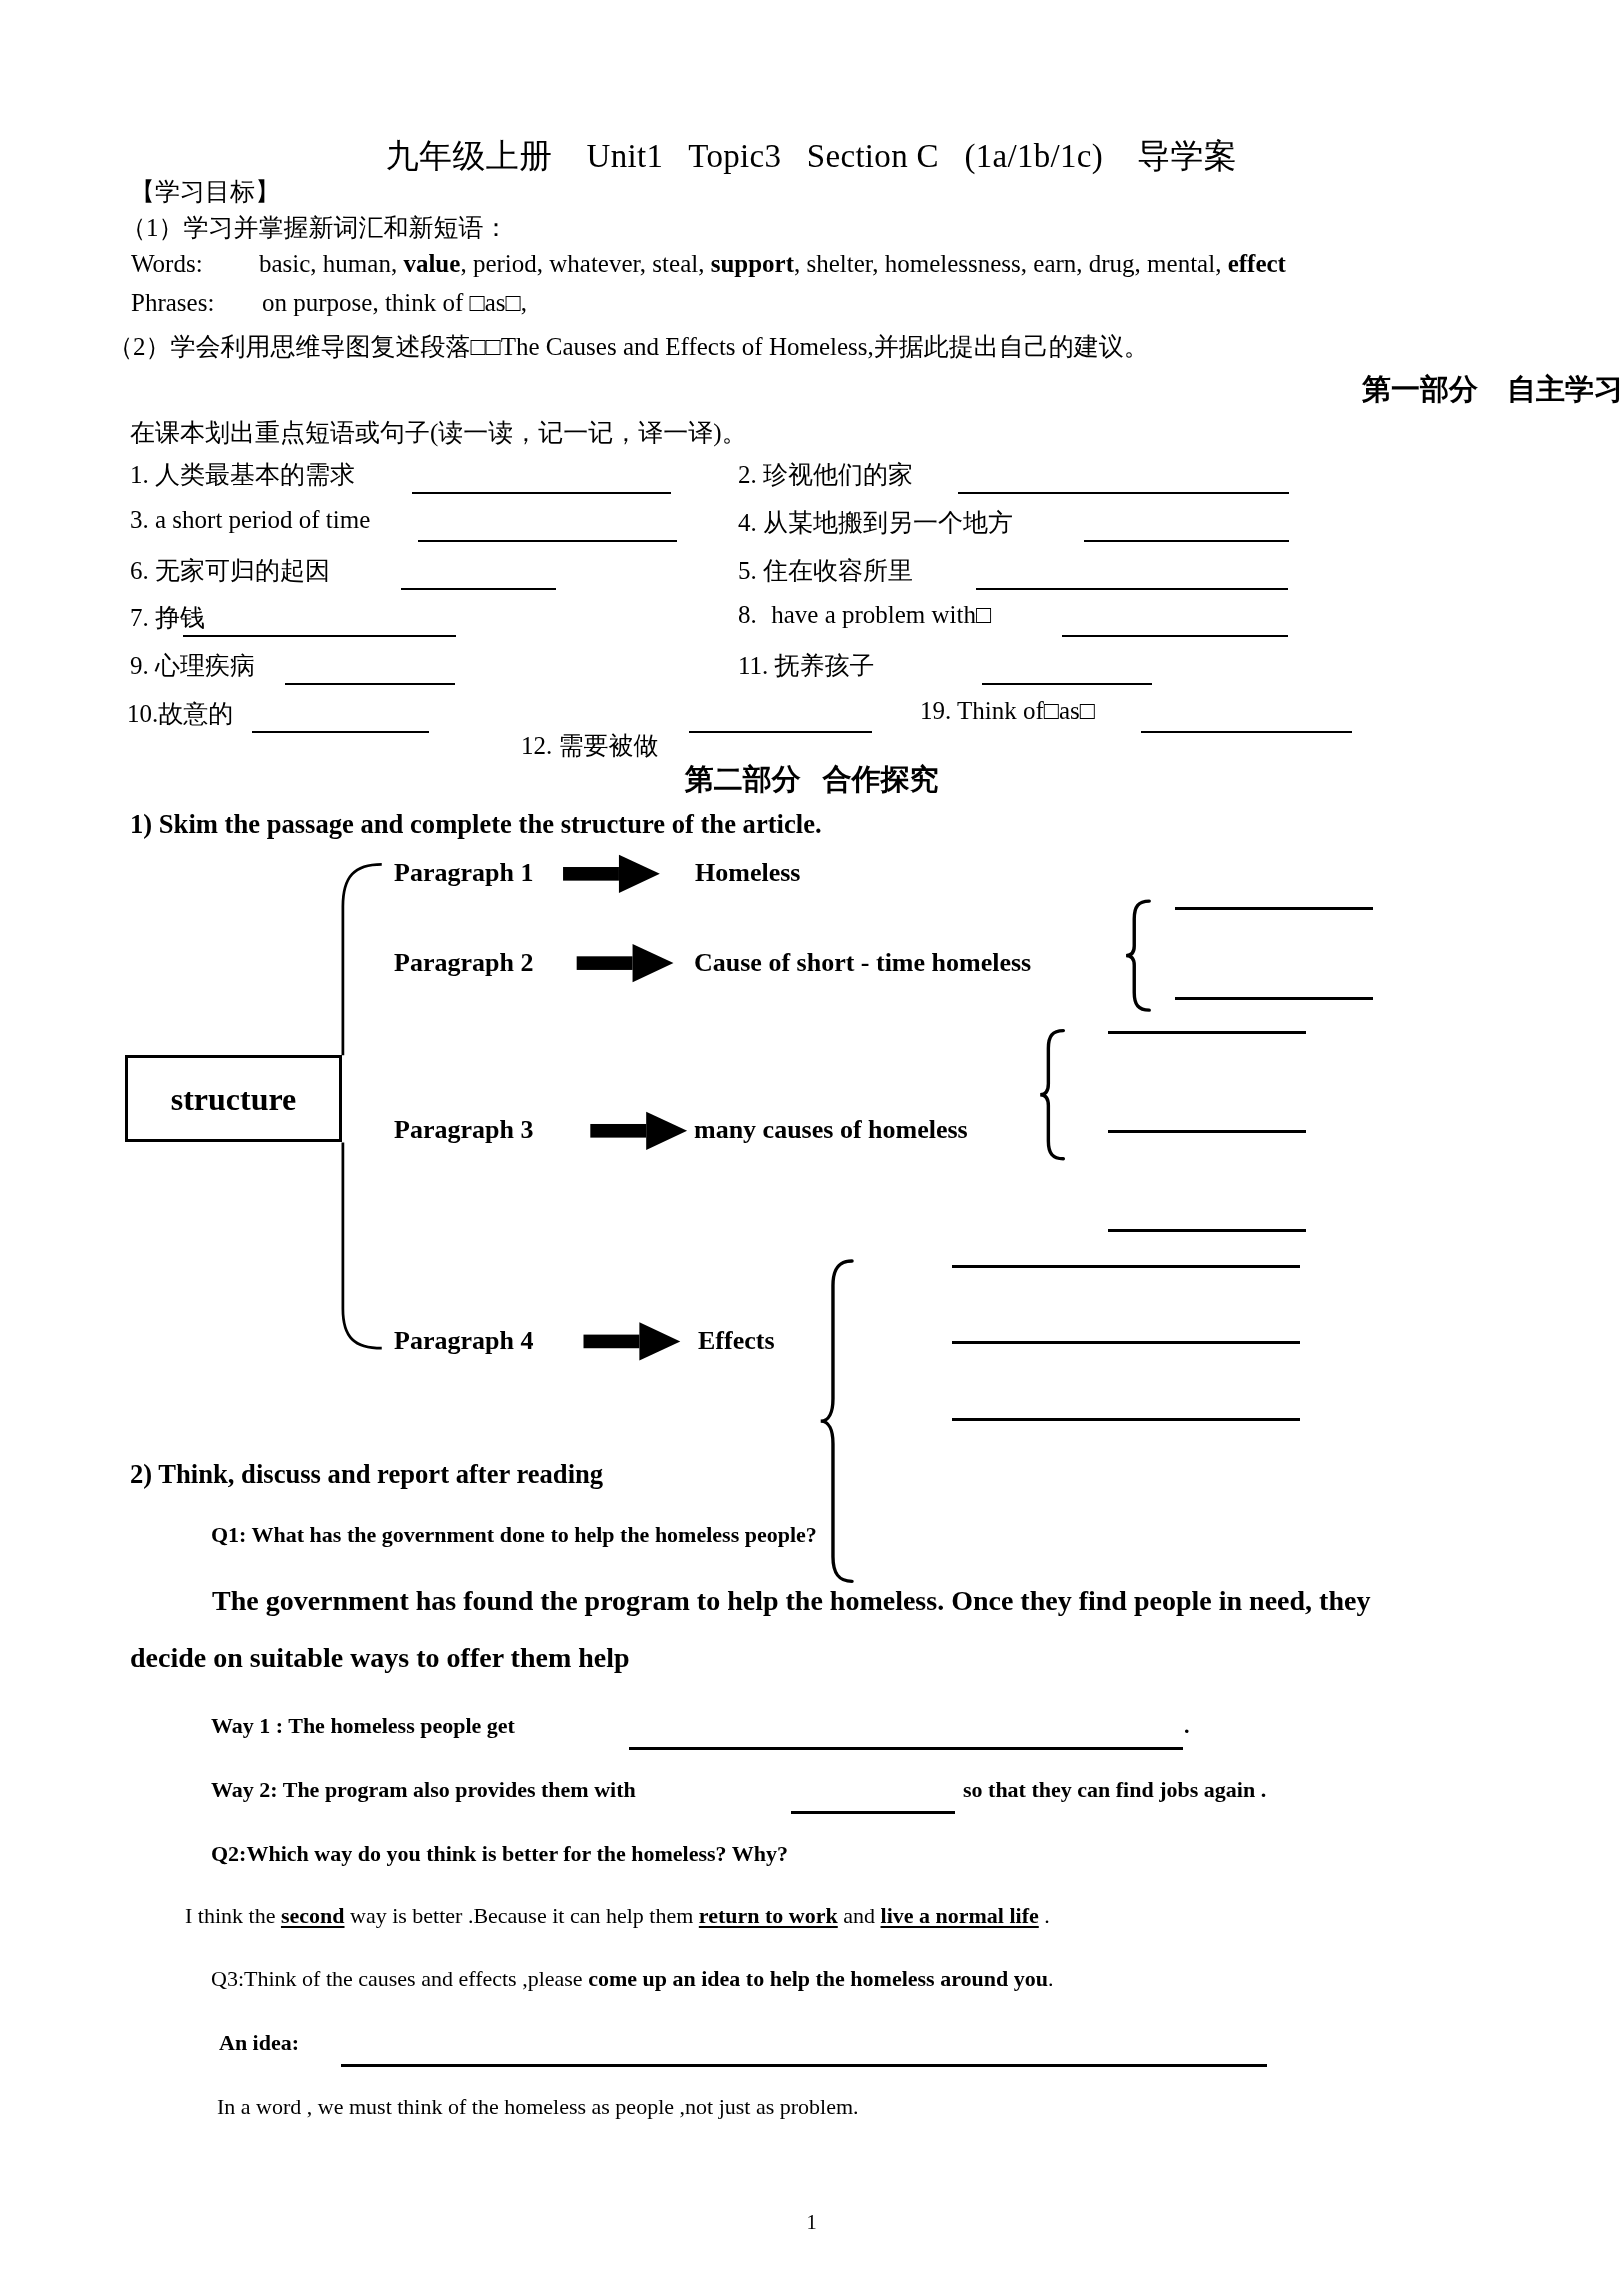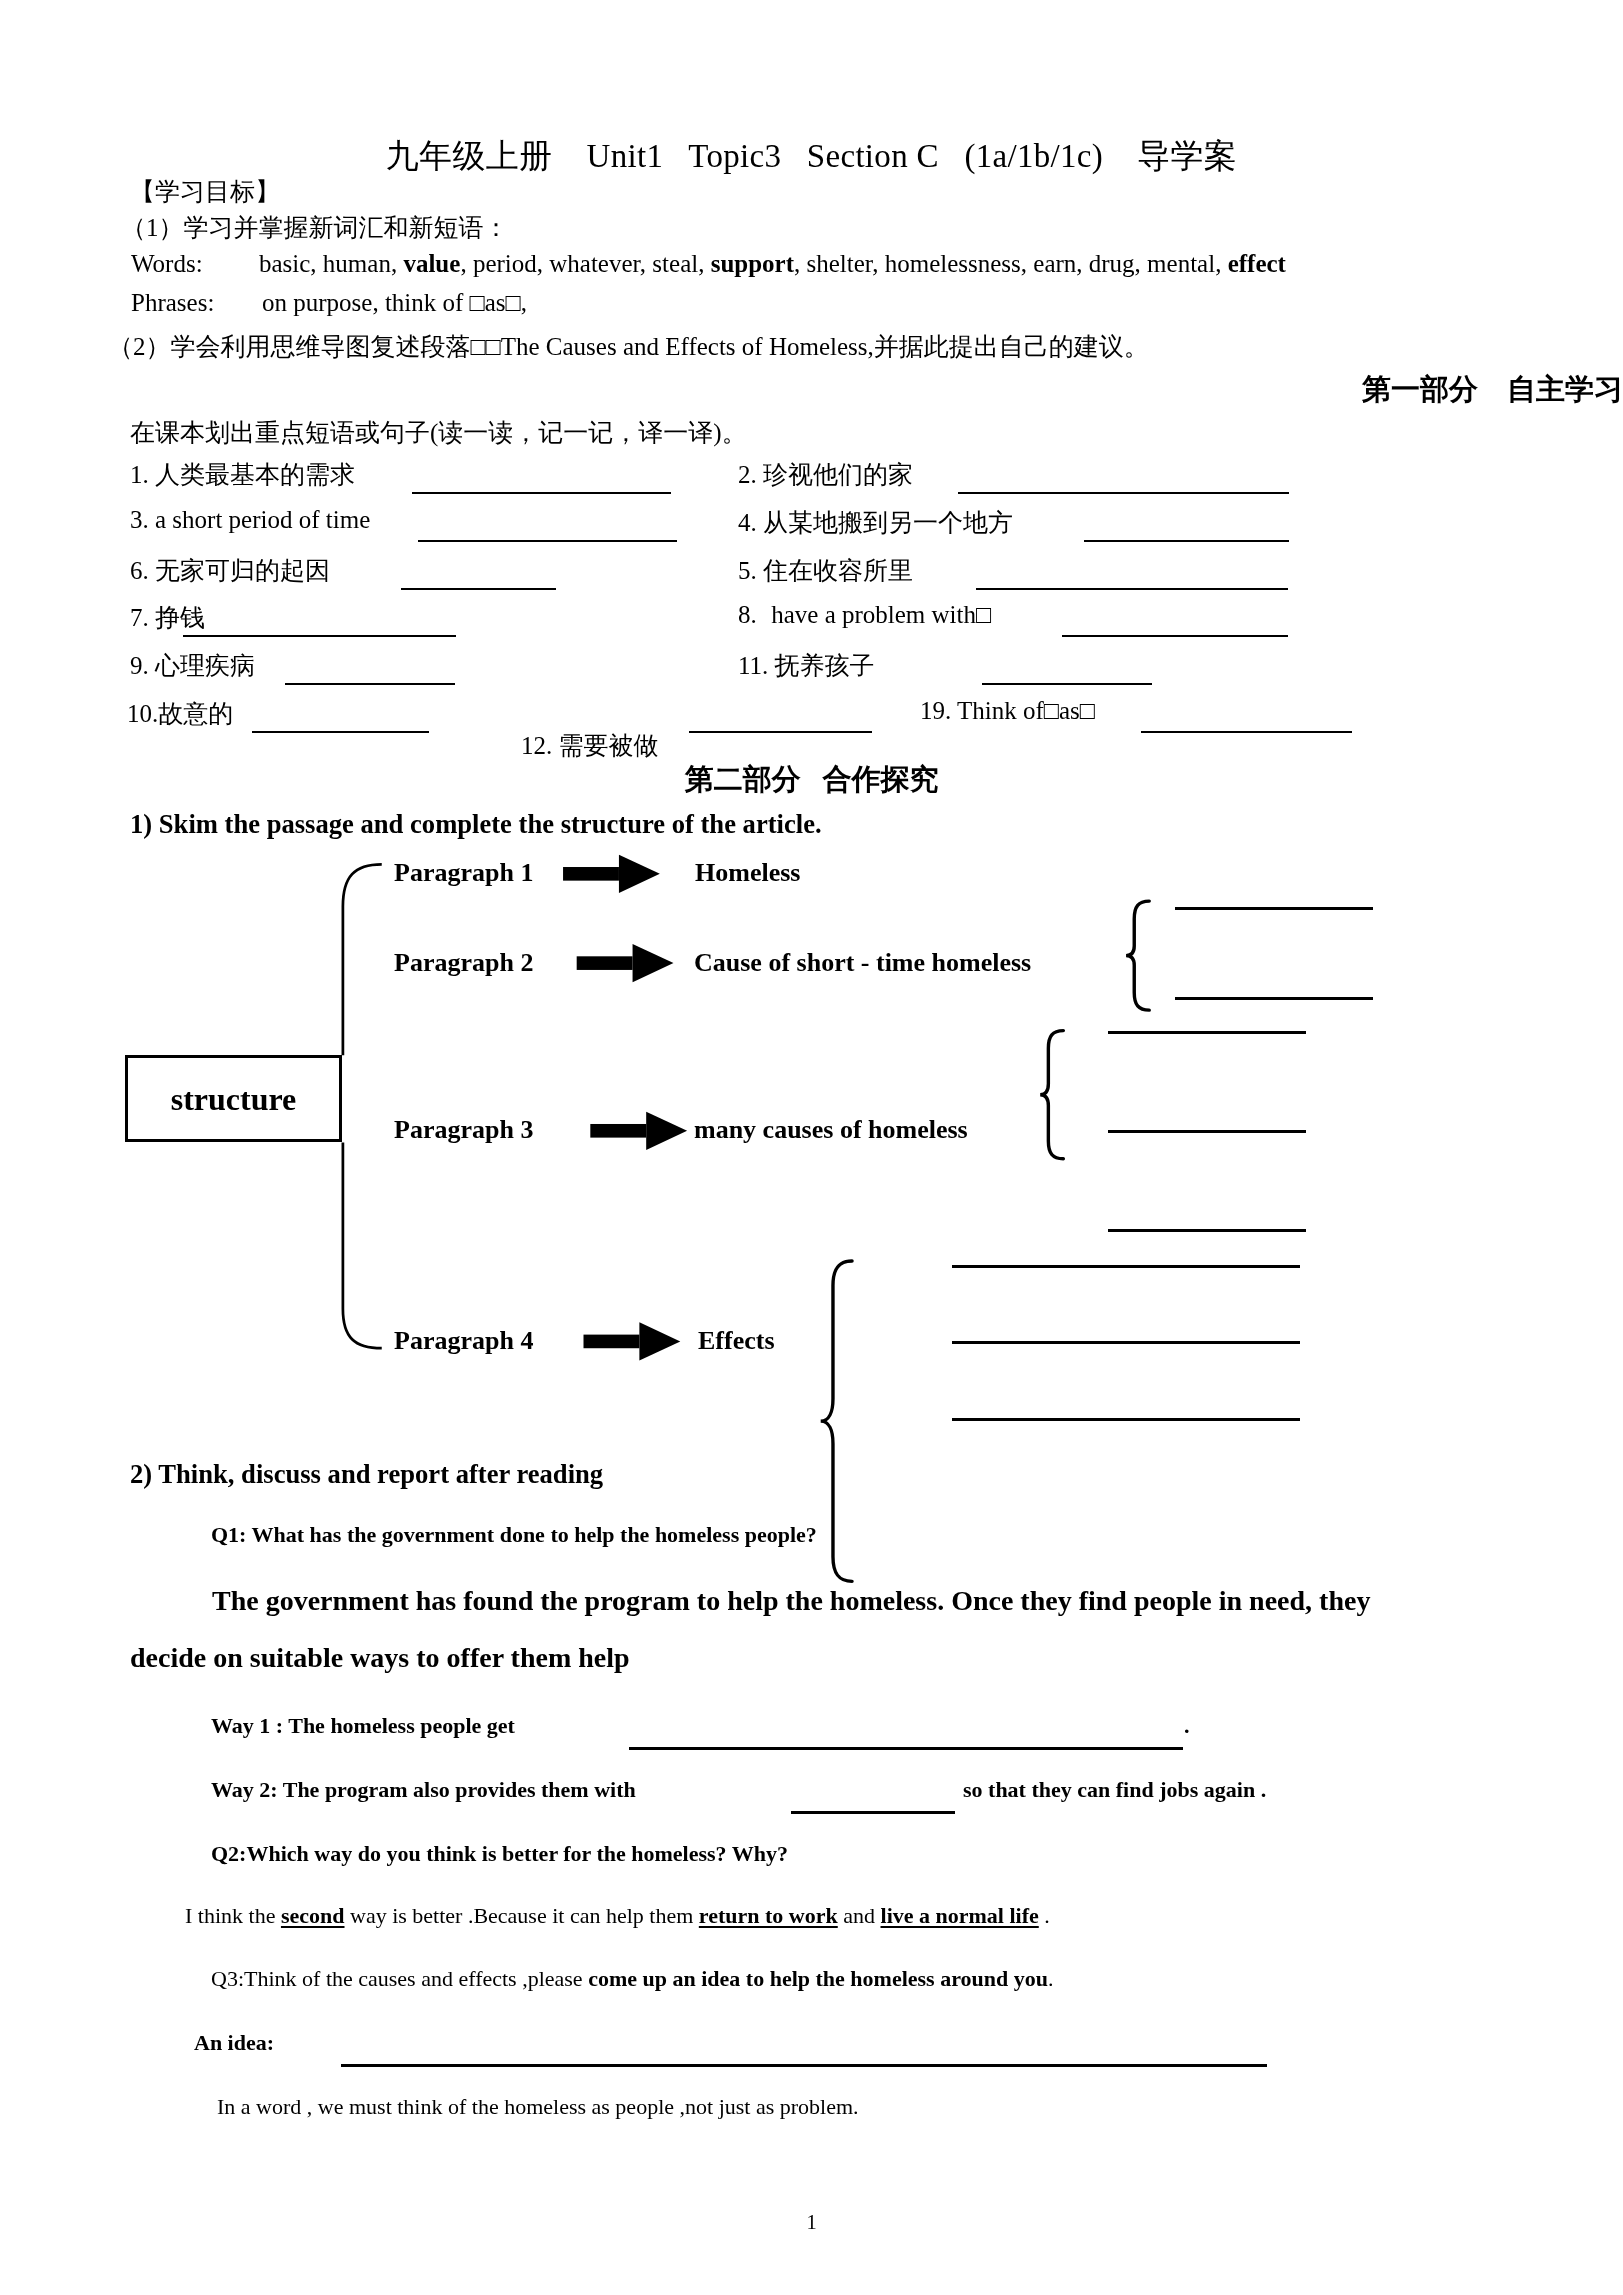--- a/index.html
+++ b/index.html
@@ -320,21 +320,21 @@
   <div class="qa b" style="left:211px; top:1777px;">Way 2: The program also provides them with</div>
   <div class="rule-thick" style="left:791px; top:1811px; width:164px;"></div>
   <div class="qa b" style="left:963px; top:1777px;">so that they can find jobs again .</div>
 
   <div class="qa b" style="left:211px; top:1841px;">Q2:Which way do you think is better for the homeless? Why?</div>
 
   <div class="qa" style="left:185px; top:1903px;"><span>I think the </span><span class="b u">second</span><span> way is better .Because it can help them </span><span class="b u">return to work</span><span> and </span><span class="b u">live a normal life</span><span> .</span></div>
 
   <div class="qa" style="left:211px; top:1966px;"><span>Q3:Think of the causes and effects ,please </span><span class="b">come up an idea to help the homeless around you</span><span>.</span></div>
 
-  <div class="qa b" style="left:194px; top:2030px;text-align:center;">An idea:</div>
+  <div class="qa b" style="left:219px; top:2030px;text-align:center;">An idea:</div>
   <div class="rule-thick" style="left:341px; top:2064px; width:926px;"></div>
 
   <div class="qa" style="left:217px; top:2094px;">In  a  word ,  we  must  think  of  the  homeless  as  people ,not just as problem.</div>
 
   <div class="abs" id="page-number">1</div>
 
 </div>
 
 
 </body></html>

